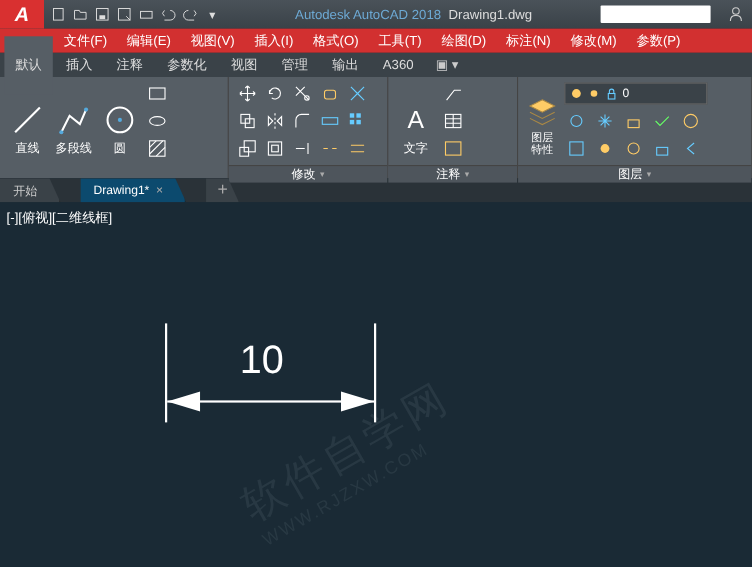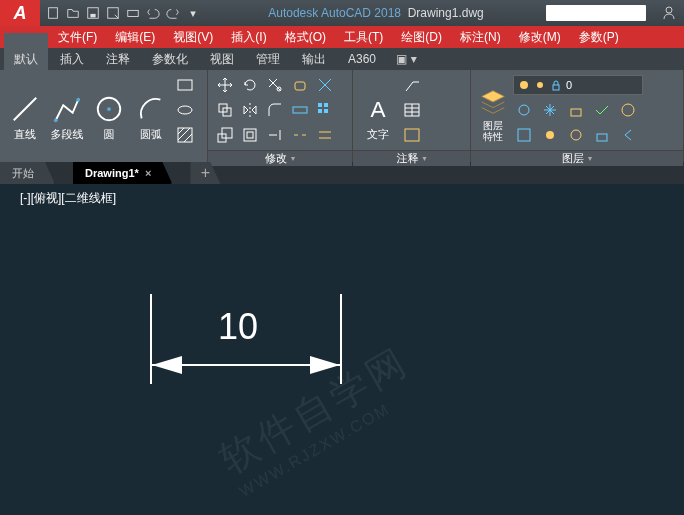--- a/index.html
+++ b/index.html
@@ -36,25 +36,25 @@
 .small-grid { display: grid; grid-template-columns: repeat(auto-fill, 22px); grid-auto-rows: 22px; gap: 3px; align-content: start; }
 .small-btn { width: 22px; height: 22px; display: flex; align-items: center; justify-content: center; cursor: pointer; }
 .small-btn svg { width: 18px; height: 18px; }
 
 .layer-row { display: flex; align-items: center; gap: 4px; height: 22px; }
 .layer-combo { width: 130px; height: 20px; background: #3a4248; border: 1px solid #666; display: flex; align-items: center; padding: 0 4px; gap: 4px; }
 .layer-combo span { color: #fff; font-size: 11px; }
 
 .doc-tabs { height: 22px; background: #2a3238; display: flex; align-items: center; gap: 24px; }
 .doc-tab { height: 22px; padding: 0 20px 0 12px; display: flex; align-items: center; color: #ccc; font-size: 11px; background: #3a4248; border-right: 1px solid #222; cursor: pointer; position: relative; clip-path: polygon(0 0, calc(100% - 10px) 0, 100% 100%, 0 100%); margin-right: -6px; }
-.doc-tab.active { background: #000000; color: #fff; z-index: 2; font-weight: bold; }
+.doc-tab.active { background: #0c4a6e; color: #fff; z-index: 2; }
 .doc-tab-add { width: 30px; display: flex; justify-content: center; color: #aaa; cursor: pointer; background: #3a4248; height: 22px; align-items: center; clip-path: polygon(0 0, calc(100% - 10px) 0, 100% 100%, 0 100%); }
 
 .canvas { position: relative; flex: 1; background: #1a2a35; height: 331px; }
-.vp-label { position: absolute; top: 6px; left: 20px; color: #fff; font-size: 12px; }
+.vp-label { position: absolute; top: 6px; left: 6px; color: #fff; font-size: 12px; }
 
 .dim-group { position: absolute; left: 150px; top: 110px; width: 200px; }
 .ext-line { position: absolute; width: 2px; height: 90px; background: #fff; }
 .dim-line { position: absolute; height: 2px; background: #fff; top: 70px; }
 .dim-arrow { position: absolute; top: 60px; }
 .dim-text { position: absolute; color: #fff; font-size: 36px; font-family: Arial; left: 68px; top: 12px; }
 
 .crosshair { position: absolute; left: 130px; top: 440px; }
 
 .watermark { position: absolute; right: 260px; top: 200px; color: rgba(120,140,150,0.15); font-size: 38px; transform: rotate(-30deg); pointer-events: none; letter-spacing: 4px; }
@@ -166,28 +166,20 @@
       </div>
       <div class="big-btn">
         <div class="icon">
             <svg viewBox="0 0 32 32">
               <circle cx="16" cy="16" r="12" stroke="#fff" fill="none" stroke-width="2"></circle>
               <circle cx="16" cy="16" r="2" fill="#5ad"></circle>
             </svg>
           </div>
         <span>圆</span>
       </div>
-      <div class="big-btn">
-        <div class="icon">
-            <svg viewBox="0 0 32 32">
-              <path d="M6 26A16 16 0 0 1 26 6" stroke="#fff" fill="none" stroke-width="2"></path>
-            </svg>
-          </div>
-        <span>圆弧</span>
-      </div>
       <div class="small-grid" style="width:22px">
         <div class="small-btn">
             <svg viewBox="0 0 18 18">
               <rect x="2" y="4" width="14" height="10" fill="none" stroke="#fff"></rect>
             </svg>
           </div>
         <div class="small-btn">
             <svg viewBox="0 0 18 18">
               <ellipse cx="9" cy="9" rx="7" ry="4" fill="none" stroke="#fff"></ellipse>
             </svg>

